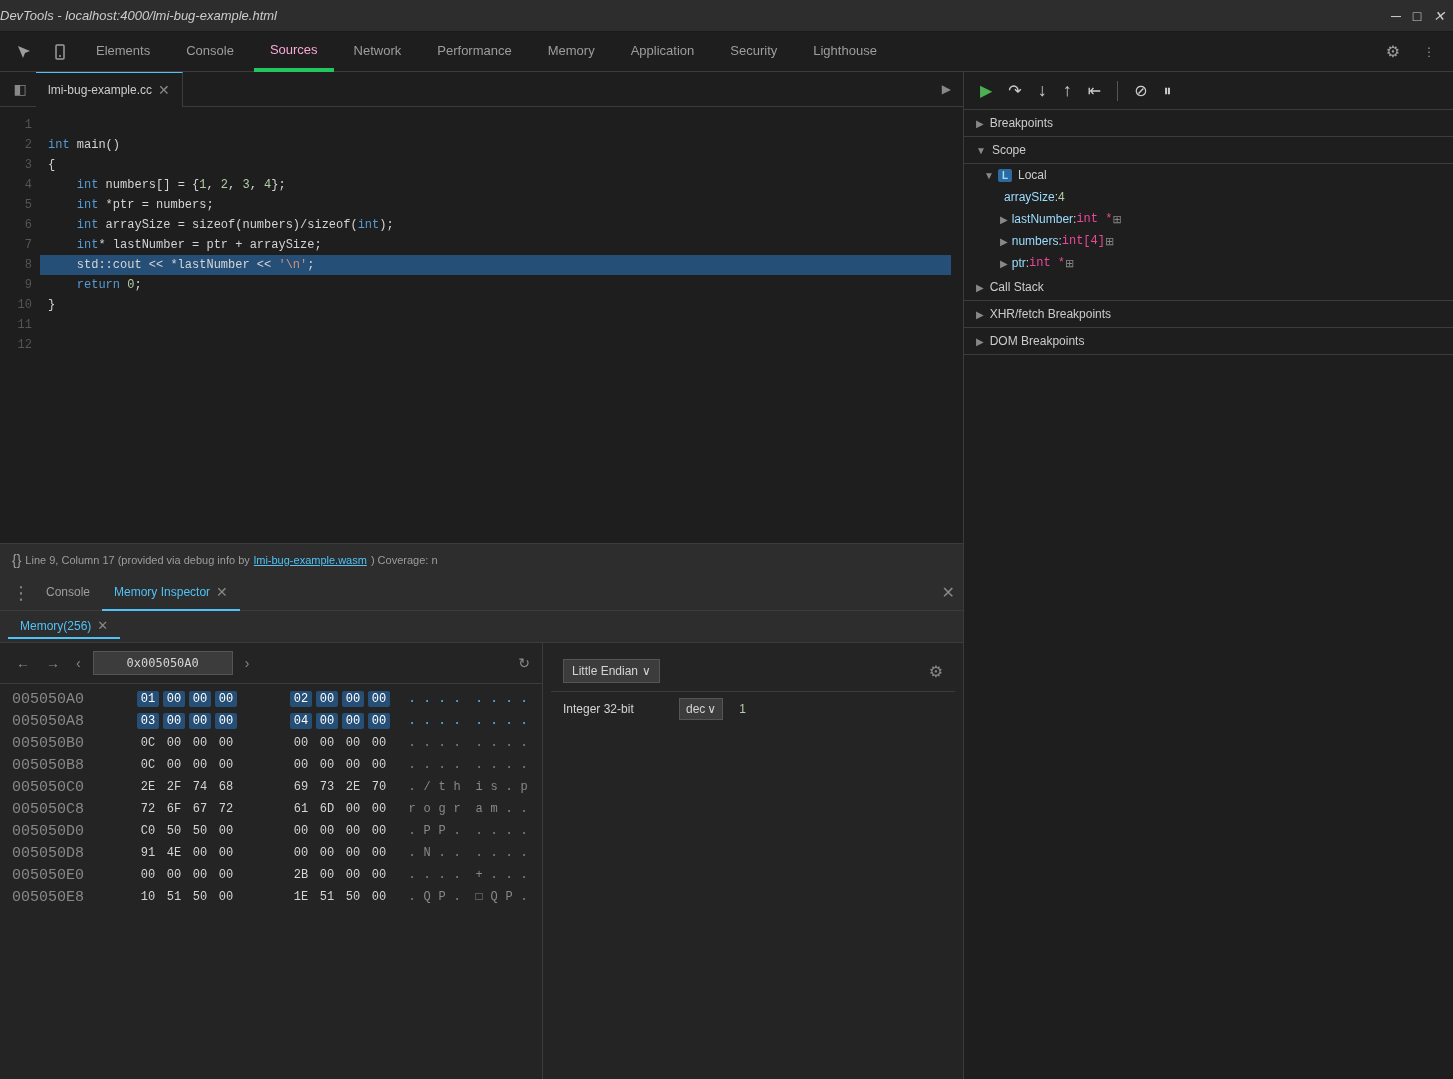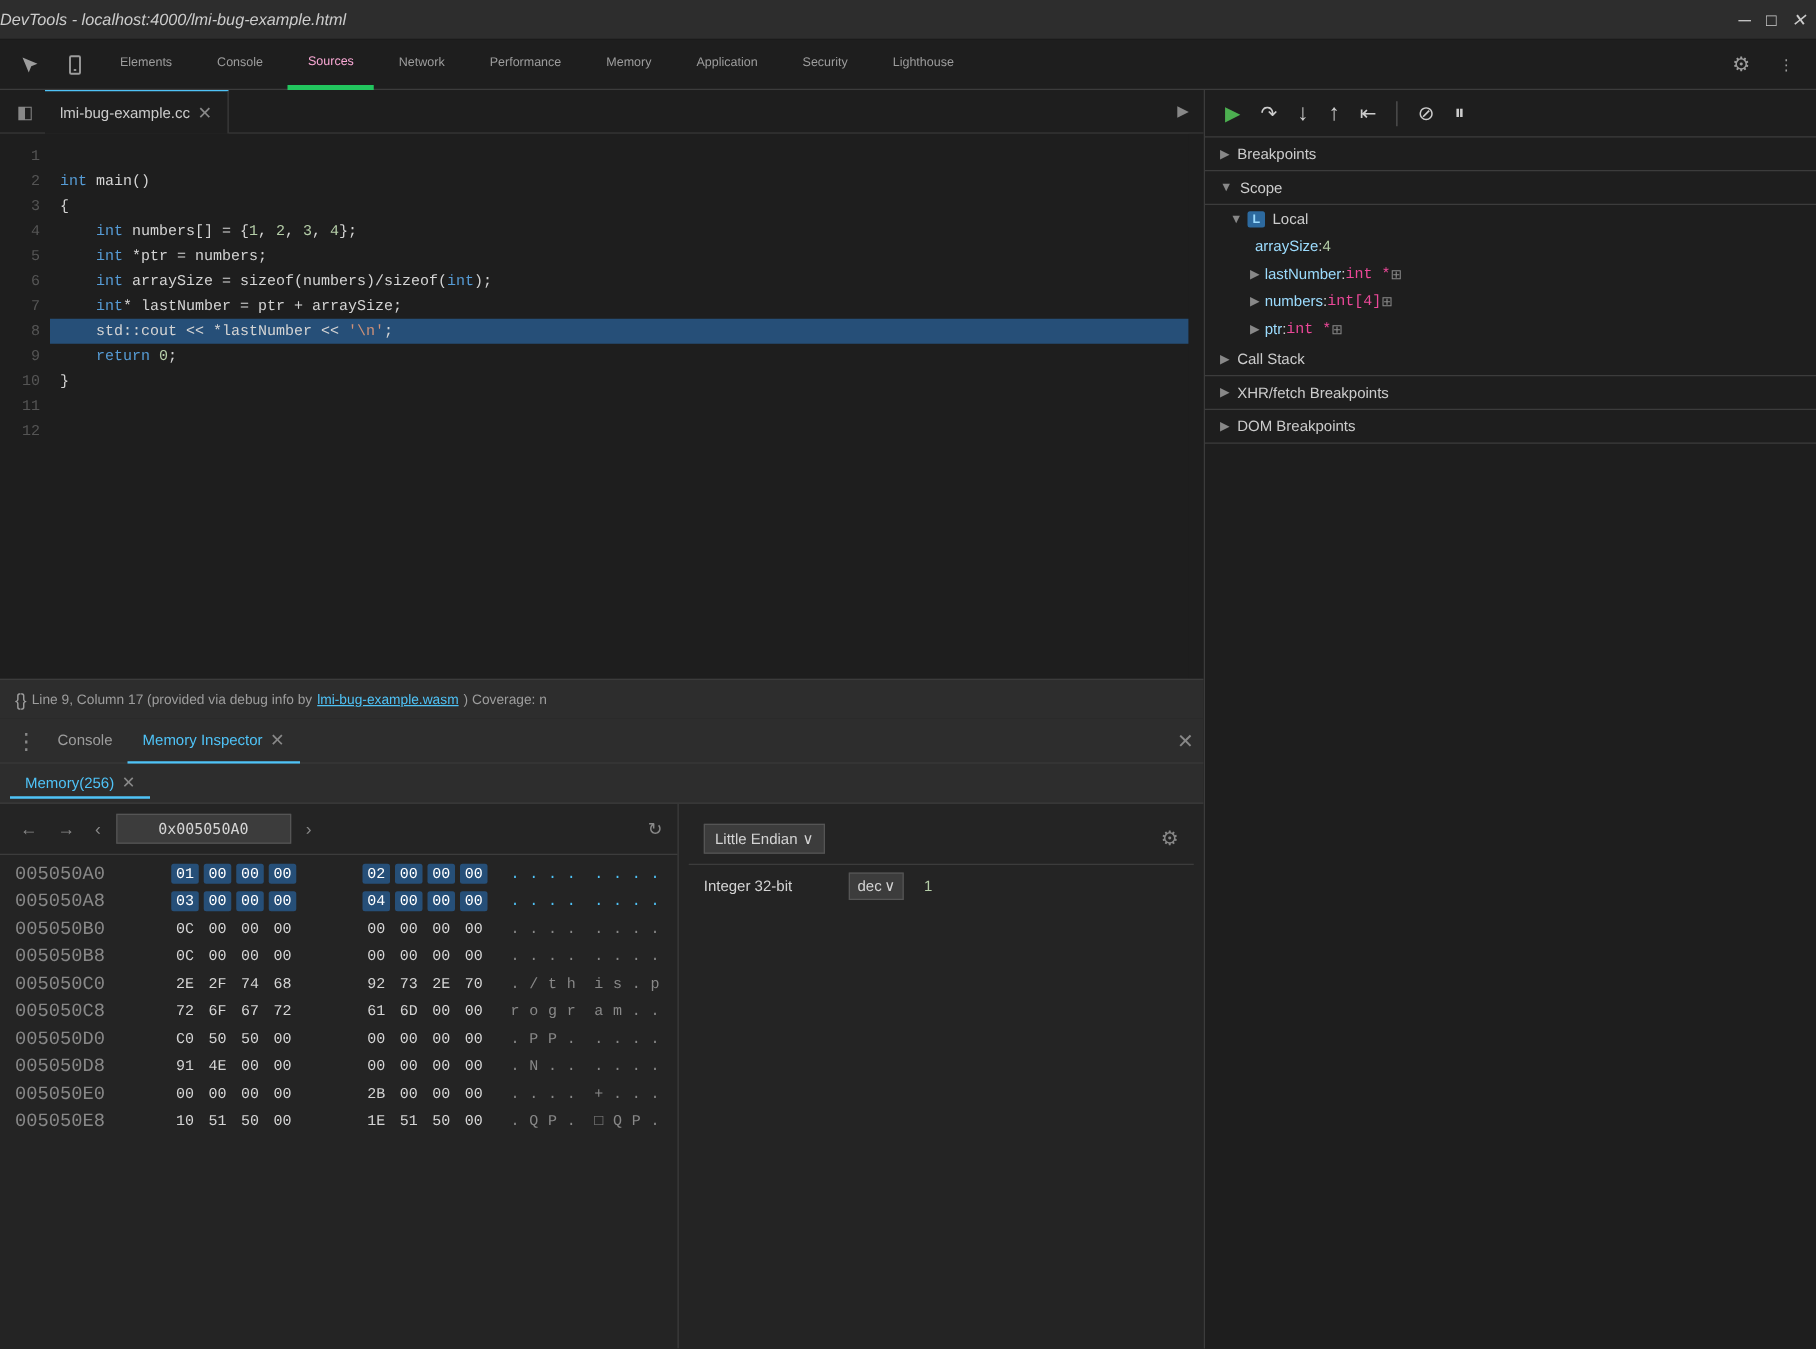--- a/index.html
+++ b/index.html
@@ -6,21 +6,21 @@
     body { font-family: -apple-system, BlinkMacSystemFont, 'Segoe UI', sans-serif; font-size: 12px; background: #242424; color: #d4d4d4; width: 1453px; height: 1079px; overflow: hidden; }
 
     
     .titlebar { background: #2d2d2d; height: 32px; display: flex; align-items: center; justify-content: flex-start; color: #ccc; font-size: 13px; position: relative; border-bottom: 1px solid #1a1a1a; font-style: italic; }
     .titlebar-controls { position: absolute; right: 8px; display: flex; gap: 12px; align-items: center; color: #ccc; font-size: 14px; }
     .titlebar-controls span { cursor: pointer; }
 
     
     .top-tabs { background: #1e1e1e; border-bottom: 1px solid #3c3c3c; display: flex; align-items: center; height: 40px; padding: 0 8px; gap: 4px; }
     .top-icon { width: 32px; height: 32px; display: flex; align-items: center; justify-content: center; cursor: pointer; color: #9d9d9d; border-radius: 4px; }
-    .tab-item { padding: 0 16px; height: 40px; display: flex; align-items: center; cursor: pointer; color: #9d9d9d; font-size: 10px; border-bottom: 2px solid transparent; }
+    .tab-item { padding: 0 16px; height: 40px; display: flex; align-items: center; cursor: pointer; color: #9d9d9d; font-size: 13px; border-bottom: 2px solid transparent; }
     .tab-item.active { color: #f9a8d4; border-bottom: 4px solid #22c55e; }
     .top-tabs-spacer { flex: 1; }
     .top-gear { margin-left: auto; color: #9d9d9d; cursor: pointer; font-size: 16px; padding: 0 8px; }
 
     
     .main-layout { display: flex; height: calc(1079px - 32px - 40px); }
 
     
     .source-tabs { background: #1e1e1e; border-bottom: 1px solid #3c3c3c; display: flex; align-items: center; height: 35px; padding: 0 4px; }
     .source-tab { display: flex; align-items: center; padding: 0 12px; height: 35px; cursor: pointer; color: #ccc; font-size: 12px; background: #2d2d2d; border-right: 1px solid #3c3c3c; gap: 6px; }
@@ -366,21 +366,21 @@
                 </div>
                 <div class="hex-row">
                   <span class="hex-addr">005050C0</span>
                   <div class="hex-bytes">
                     <span class="hex-byte">2E</span>
                     <span class="hex-byte">2F</span>
                     <span class="hex-byte">74</span>
                     <span class="hex-byte">68</span>
                   </div>
                   <div class="hex-bytes">
-                    <span class="hex-byte">92</span>
+                    <span class="hex-byte">69</span>
                     <span class="hex-byte">73</span>
                     <span class="hex-byte">2E</span>
                     <span class="hex-byte">70</span>
                   </div>
                   <div class="hex-ascii">
                     <span class="hex-ascii-char">.</span>
                     <span class="hex-ascii-char">/</span>
                     <span class="hex-ascii-char">t</span>
                     <span class="hex-ascii-char">h</span>
                     <span style="width: 4px;"></span>

